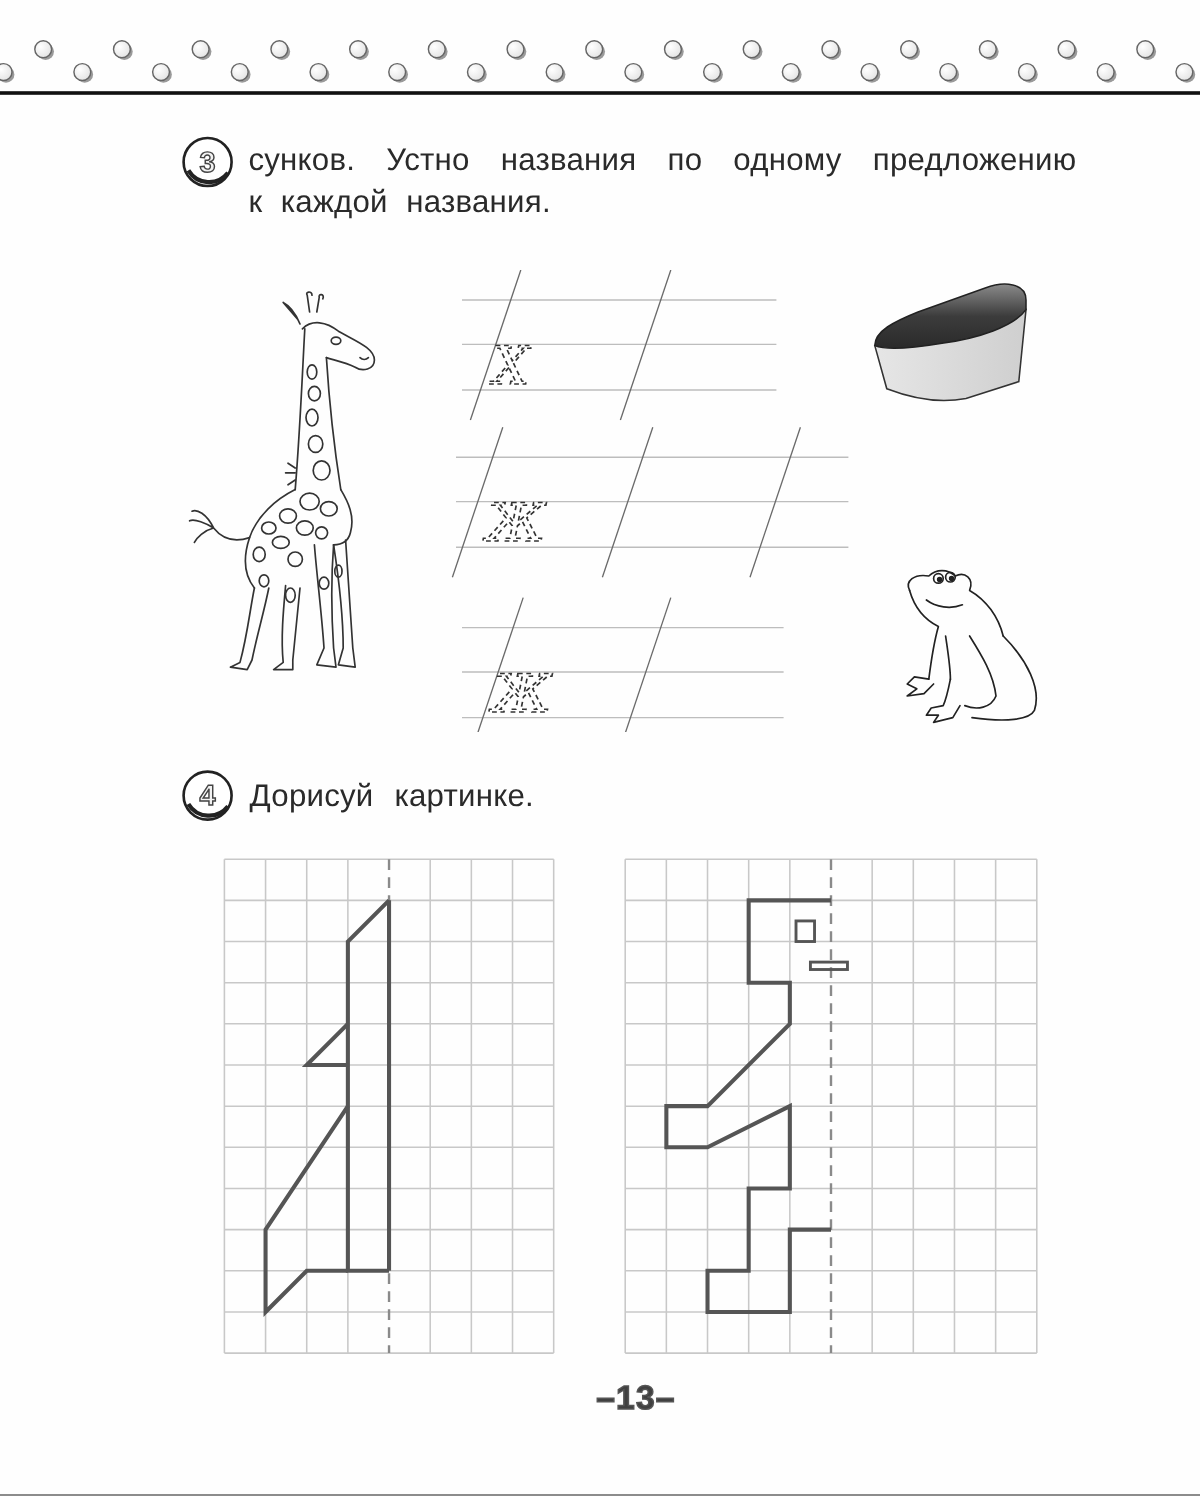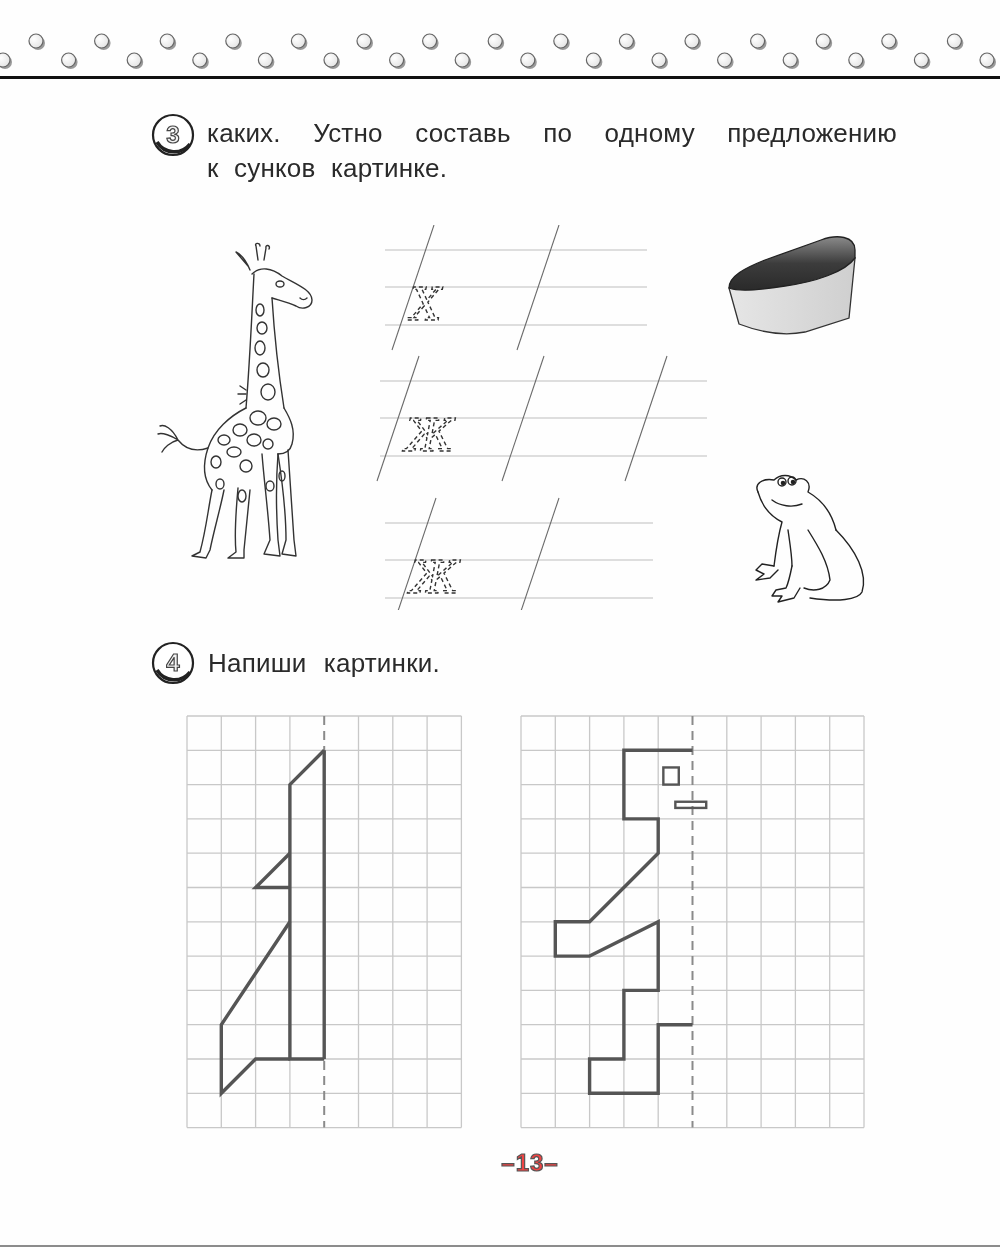--- a/index.html
+++ b/index.html
@@ -4,21 +4,21 @@
 <style>
   html, body { margin:0; padding:0; }
   body { width:1000px; height:1247px; background:#fefefe; position:relative; overflow:hidden; font-family:"Liberation Sans", sans-serif; color:#222; }
   .abs { position:absolute; }
   #dots { left:0; top:0; width:1000px; height:80px; }
   #top-rule { left:0; top:76px; width:1000px; height:3px; background:#111; }
   .num-circle { width:46px; height:46px; }
   .task-text { font-size:26px; line-height:35px; color:#2a2a2a; letter-spacing:0.2px; }
   .task-text .line { display:block; text-align:justify; text-align-last:justify; word-spacing:8px; white-space:nowrap; }
   .task-text .line.last { text-align-last:left; }
-  #page-number { left:490px; top:1149px; width:80px; text-align:center; font-size:24px; font-weight:bold; color:#ef4444; -webkit-text-stroke:1.2px #555; letter-spacing:1px; }
+  #page-number { left:490px; top:1149px; width:80px; text-align:center; font-size:28px; font-weight:bold; color:#404040; -webkit-text-stroke:1.2px #555; letter-spacing:1px; }
   #bottom-rule { left:0; top:1245px; width:1000px; height:2px; background:#8c8c8c; }
 </style>
 </head>
 <body>
 
 <svg id="dots" class="abs" viewBox="0 0 1000 80">
     <defs>
       <radialGradient id="bub" cx="0.35" cy="0.35" r="0.7">
         <stop offset="0" stop-color="#ffffff"></stop>
         <stop offset="1" stop-color="#e4e4e4"></stop>
@@ -90,22 +90,22 @@
 <div id="top-rule" class="abs"></div>
 
 <div class="abs" style="left:150px;top:112px;">
   <svg class="num-circle" viewBox="0 0 46 46">
     <circle cx="23" cy="23" r="20" fill="#fff" stroke="#222" stroke-width="2.2"></circle>
     <path d="M7 30 A20 20 0 0 0 40 32" fill="none" stroke="#222" stroke-width="3.5"></path>
     <text x="23" y="31" text-anchor="middle" font-family="Liberation Sans, sans-serif" font-weight="bold" font-size="24" fill="#f2f2f2" stroke="#444" stroke-width="1.2">3</text>
   </svg>
 </div>
 <div class="abs task-text" style="left:207px;top:116px;width:690px;">
-  <span class="line">каких.  Устно  составь  по  одному  предложению</span>
-  <span class="line last">к  сунков  картинке.</span>
+  <span class="line">сунков.  Устно  названия  по  одному  предложению</span>
+  <span class="line last">к  каждой  названия.</span>
 </div>
 
 <svg class="abs" style="left:150px;top:240px;" width="180" height="330" viewBox="0 0 180 330">
   <g fill="none" stroke="#333" stroke-width="1.4" stroke-linejoin="round" stroke-linecap="round">
 
     <path d="M100 30 C96 20 90 14 86 12 L98 26"></path>
     <path d="M108 20 L106 6 M106 6 C104 3 110 2 110 6 M114 20 L116 8 M116 8 C115 4 121 5 119 9"></path>
     <path d="M102 34 C110 26 122 28 132 36 C146 44 162 50 162 60 C162 68 152 70 146 66 C138 62 128 60 122 58"></path>
     <path d="M126 44 a4 3 0 1 0 8 0 a4 3 0 1 0 -8 0"></path>
     <path d="M150 58 C152 60 155 60 157 58"></path>
@@ -201,21 +201,21 @@
 </svg>
 
 <div class="abs" style="left:150px;top:640px;">
   <svg class="num-circle" viewBox="0 0 46 46">
     <circle cx="23" cy="23" r="20" fill="#fff" stroke="#222" stroke-width="2.2"></circle>
     <path d="M7 30 A20 20 0 0 0 40 32" fill="none" stroke="#222" stroke-width="3.5"></path>
     <text x="23" y="31" text-anchor="middle" font-family="Liberation Sans, sans-serif" font-weight="bold" font-size="24" fill="#f2f2f2" stroke="#444" stroke-width="1.2">4</text>
   </svg>
 </div>
 <div class="abs task-text" style="left:208px;top:646px;">
-  <span class="line last" style="word-spacing:10px;">Напиши  картинки.</span>
+  <span class="line last" style="word-spacing:10px;">Дорисуй  картинке.</span>
 </div>
 
 <svg id="grid-left" class="abs" style="left:185px;top:714px;" width="280" height="416">
     <line x1="2" y1="2" x2="2" y2="413.59999999999997" stroke="#c8c8c8" stroke-width="1.3"></line>
     <line x1="36.3" y1="2" x2="36.3" y2="413.59999999999997" stroke="#c8c8c8" stroke-width="1.3"></line>
     <line x1="70.6" y1="2" x2="70.6" y2="413.59999999999997" stroke="#c8c8c8" stroke-width="1.3"></line>
     <line x1="104.89999999999999" y1="2" x2="104.89999999999999" y2="413.59999999999997" stroke="#c8c8c8" stroke-width="1.3"></line>
     <line x1="173.5" y1="2" x2="173.5" y2="413.59999999999997" stroke="#c8c8c8" stroke-width="1.3"></line>
     <line x1="207.79999999999998" y1="2" x2="207.79999999999998" y2="413.59999999999997" stroke="#c8c8c8" stroke-width="1.3"></line>
     <line x1="242.09999999999997" y1="2" x2="242.09999999999997" y2="413.59999999999997" stroke="#c8c8c8" stroke-width="1.3"></line>

